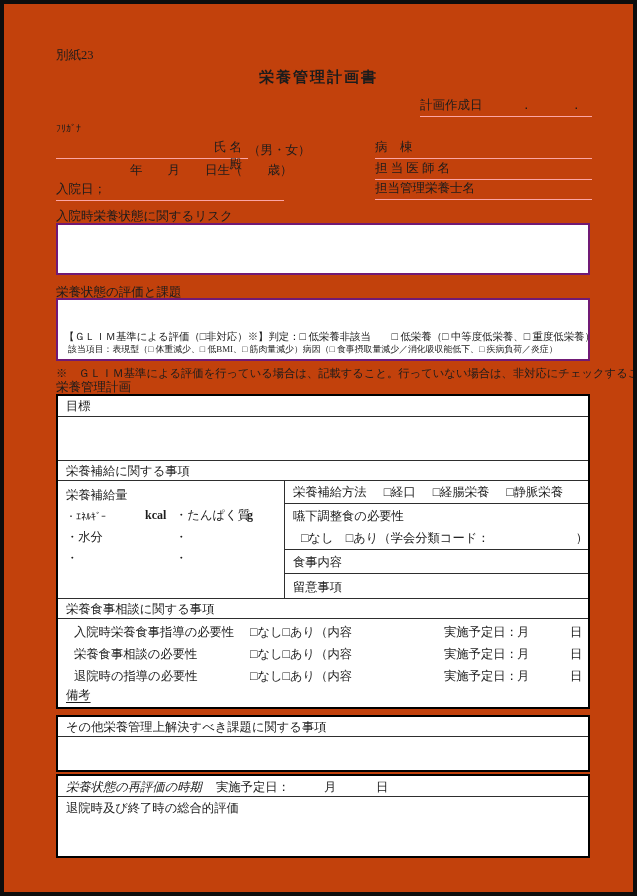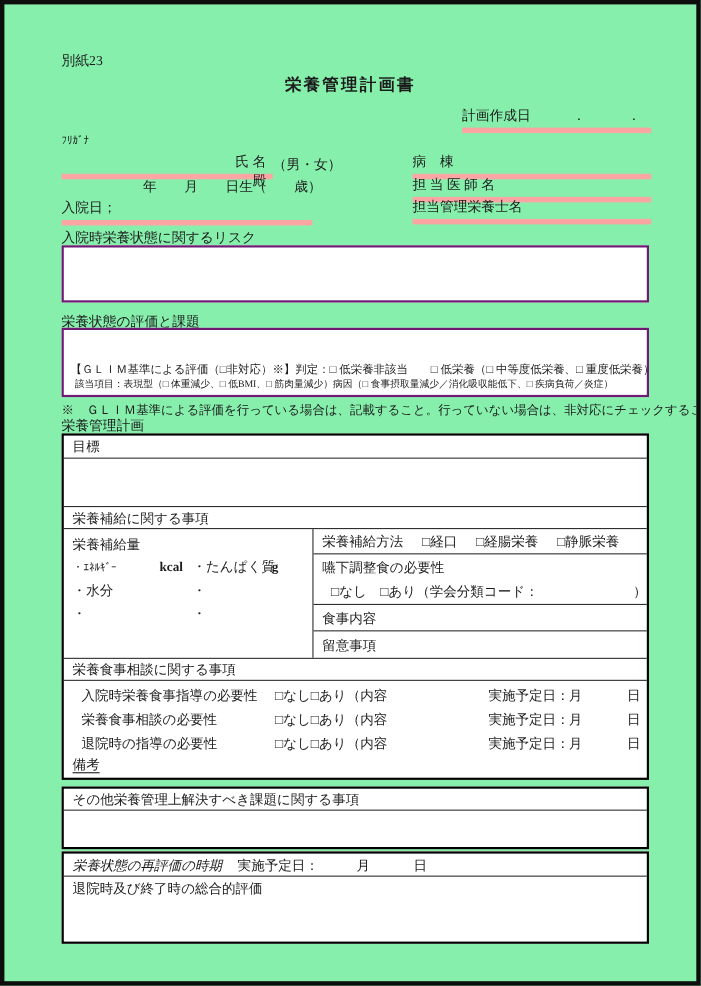--- a/index.html
+++ b/index.html
@@ -6,33 +6,33 @@
   body{
     width:637px;height:896px;
     background:#161616;
     font-family:"Liberation Serif","DejaVu Serif",serif;
   }
   .page{
     position:absolute;left:0;top:0;
     width:637px;height:896px;
     box-sizing:border-box;
     border:4px solid #0d0d0d;
-    background:#86efac;
+    background:#c2410c;
     color:#1c1c1c;
     overflow:hidden;
   }
   .abs{position:absolute;}
   .fs12{font-size:12.5px;line-height:1.25;}
   .fs11{font-size:11.3px;line-height:1.25;}
   .fs10{font-size:10px;line-height:1.2;}
   .title{
     width:100%;text-align:center;
     font-size:15px;letter-spacing:2px;font-weight:bold;
   }
-  .ufield{border-bottom:5px solid #fca5a5;height:19px;font-size:12.5px;}
+  .ufield{border-bottom:1px solid #fca5a5;height:19px;font-size:12.5px;}
   .between{display:flex;justify-content:space-between;align-items:flex-end;flex-direction:column;}
   .bigbox{border:2px solid #701a75;box-sizing:border-box;background:#fff;}
   .tbl{border:2px solid #000;box-sizing:border-box;background:#fff;}
   .trow{box-sizing:border-box;position:relative;font-size:12.3px;}
   .bb{border-bottom:1px solid #2e2e2e;}
   .br{border-right:1px solid #2e2e2e;}
   .pl8{padding-left:8px;}
   .hdr{padding:2px 8px 0 8px;height:21px;}
   .glim-wrap{
     position:absolute;left:0;right:0;bottom:2px;

